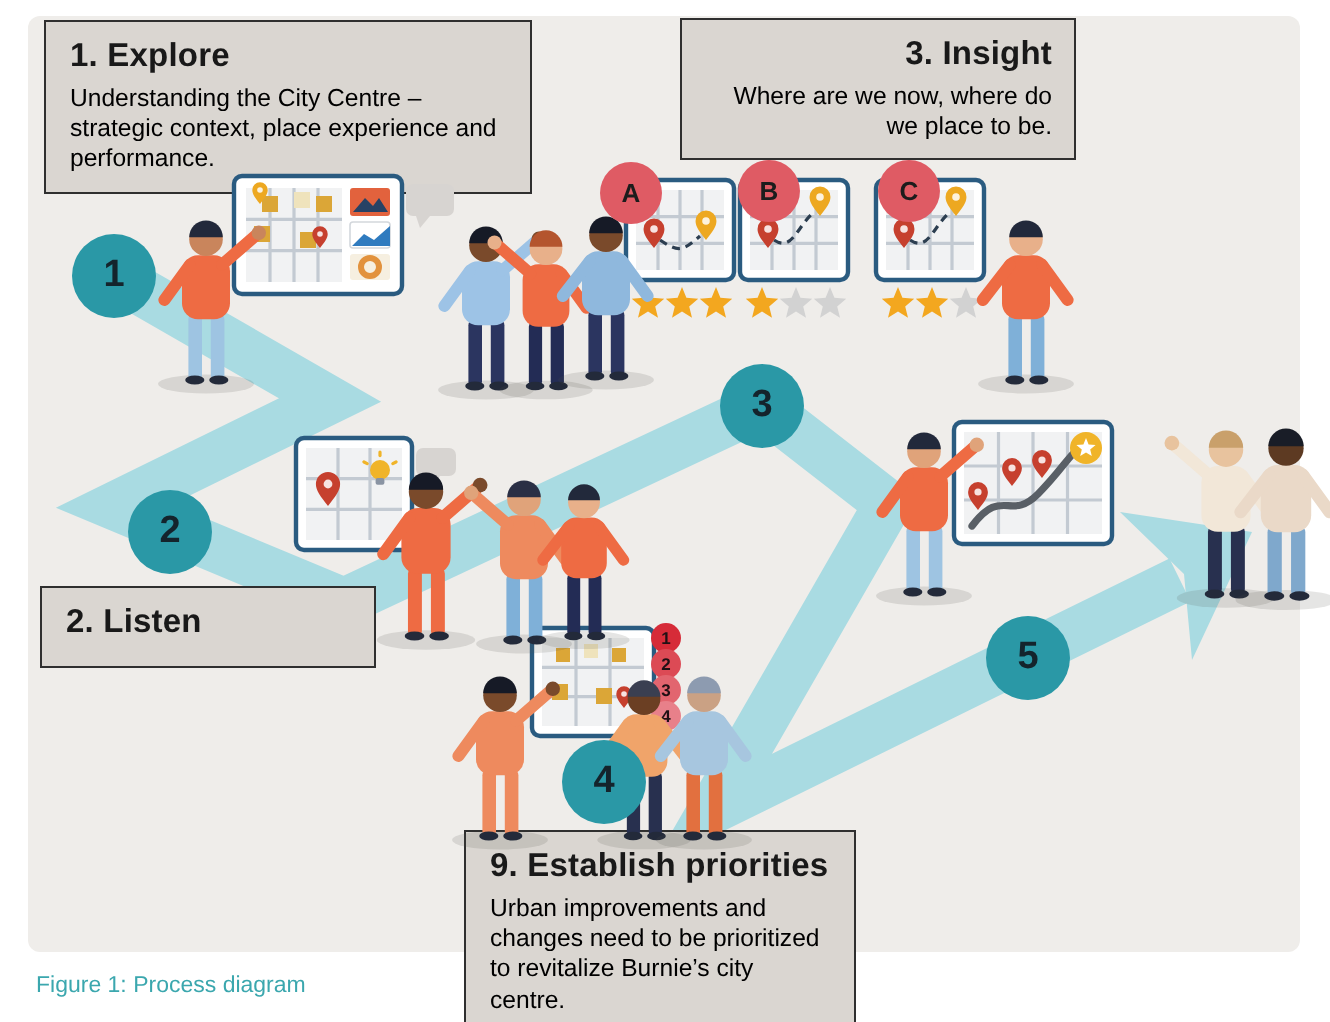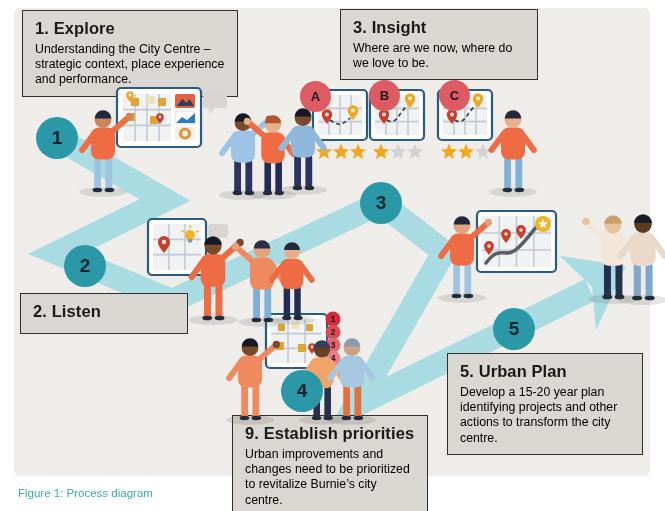--- a/index.html
+++ b/index.html
@@ -23,38 +23,34 @@
 <body>
 
 <div class="page">
   <div class="panel"></div>
 
   <svg class="layer flow" viewBox="0 0 665 511">
     <polyline id="flowline" points="57,138 165,200 57,253 172,301 381,203 444,252 356,405 590,290" fill="none" stroke="#a9dbe2" stroke-width="24" stroke-linejoin="miter" stroke-miterlimit="7"></polyline>
     <polygon id="flowhead" points="626,266 596,330 592,287 560,256" fill="#a9dbe2"></polygon>
   </svg>
 
-  <div class="stepbox" style="left:22px;top:10px;width:216px;">
+  <div class="stepbox" style="left:22px;top:10px;width:244px;">
     <h2>1. Explore</h2>
     <p>Understanding the City Centre – strategic context, place experience and performance.</p>
   </div>
-  <div class="stepbox" style="left:340px;top:9px;width:198px;">
+  <div class="stepbox" style="left:340px;top:9px;width:198px;text-align:right;">
     <h2>3. Insight</h2>
-    <p>Where are we now, where do we love to be.</p>
+    <p>Where are we now, where do we place to be.</p>
   </div>
   <div class="stepbox" style="left:20px;top:293px;width:168px;">
     <h2>2. Listen</h2>
   </div>
   <div class="stepbox" style="left:232px;top:415px;width:196px;">
     <h2>9. Establish priorities</h2>
     <p>Urban improvements and changes need to be prioritized to revitalize Burnie’s city centre.</p>
-  </div>
-  <div class="stepbox" style="left:447px;top:353px;width:196px;">
-    <h2>5. Urban Plan</h2>
-    <p>Develop a 15-20 year plan identifying projects and other actions to transform the city centre.</p>
   </div>
 
   <svg class="layer decor" id="decor" viewBox="0 0 665 511">
       <g>
         <rect x="117" y="88" width="84" height="59" rx="4" fill="#ffffff" stroke="#2a5b80" stroke-width="2.2"></rect>
         <rect x="123" y="94" width="48" height="47" fill="#f1f2f3"></rect>
         <line x1="135" y1="94" x2="135" y2="141" stroke="#c3cad2" stroke-width="1.6"></line>
         <line x1="147" y1="94" x2="147" y2="141" stroke="#c3cad2" stroke-width="1.6"></line>
         <line x1="159" y1="94" x2="159" y2="141" stroke="#c3cad2" stroke-width="1.6"></line>
         <line x1="123" y1="109.66666666666667" x2="171" y2="109.66666666666667" stroke="#c3cad2" stroke-width="1.6"></line>

